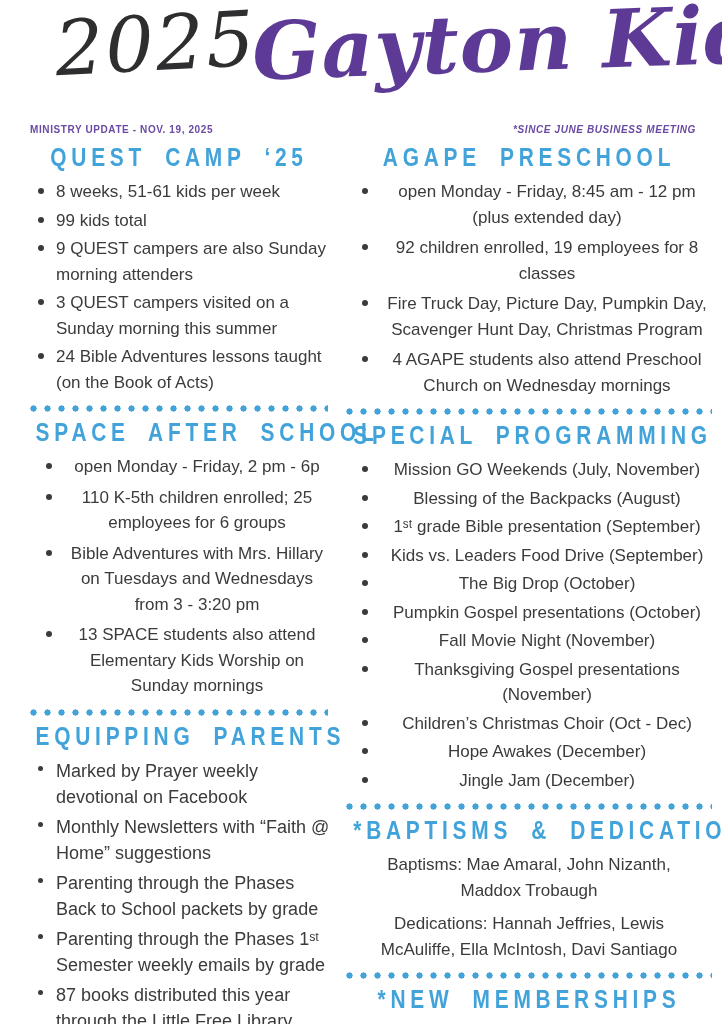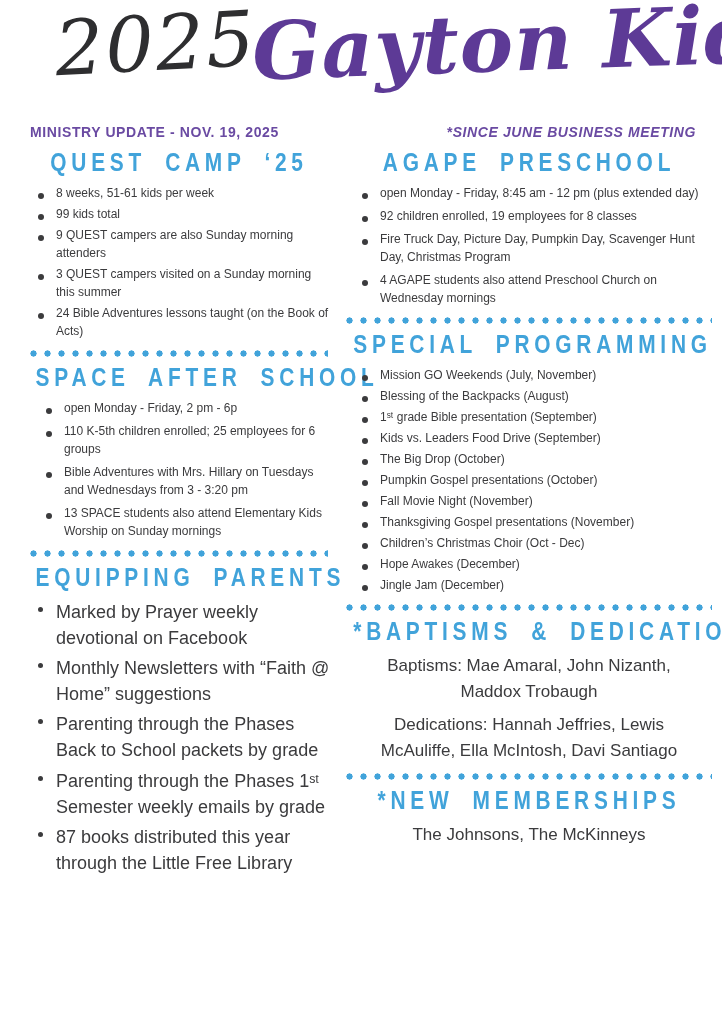--- a/index.html
+++ b/index.html
@@ -21,44 +21,44 @@
     position:absolute; left:252px; top:-6px;
     font-family:"DejaVu Serif","Liberation Serif",serif;
     font-style:italic; font-weight:bold; font-size:80px; line-height:1.2;
     color:#5d3a96; transform:rotate(-2deg); letter-spacing:1px;
     white-space:nowrap;
   }
   
   .subtitle-row {
     display:flex; justify-content:space-between; align-items:baseline;
     padding:12px 26px 0 30px; color:#6a4aa2;
-    font-size:14px; font-weight:bold; letter-spacing:0.6px;
+    font-size:10px; font-weight:bold; letter-spacing:0.6px;
   }
   .subtitle-right { font-style:italic; }
   
   .columns { display:flex; gap:14px; padding:2px 8px 0 28px; }
   .col-left  { width:302px; flex:none; }
   .col-right { flex:1; min-width:0; }
   
   h2.sec {
     color:#41a3da; font-size:22px; font-weight:bold;
     letter-spacing:5px; word-spacing:9px; text-align:center;
     margin:8px 0 2px; transform:scale(0.95,1.2); white-space:nowrap;
   }
   
   ul.blist { list-style:none; margin:8px 0 6px; padding:0 0 0 8px; }
   ul.blist li {
     position:relative; padding-left:20px;
-    font-size:12px; line-height:1.5; margin-bottom:3px;
+    font-size:17px; line-height:1.5; margin-bottom:3px;
   }
   ul.blist li::before {
     content:""; position:absolute; left:2px; top:9px;
     width:6px; height:6px; border-radius:50%; background:#3b3b3d;
   }
-  ul.indent { padding-left:16px; }
+  ul.indent { padding-left:16px;text-align:center; }
   ul.roomy li { margin-bottom:5px; }
   ul.small li { font-size:18px; line-height:1.45; margin-bottom:4px; }
   ul.small li::before { top:8px; width:5px; height:5px; }
   
   .divider {
     height:7px; margin:10px 2px 2px 2px;
     background-image:radial-gradient(circle at 3.5px 3.5px, #41a3da 2.9px, rgba(0,0,0,0) 3.3px);
     background-size:14px 7px; background-repeat:repeat-x;
   }
   

